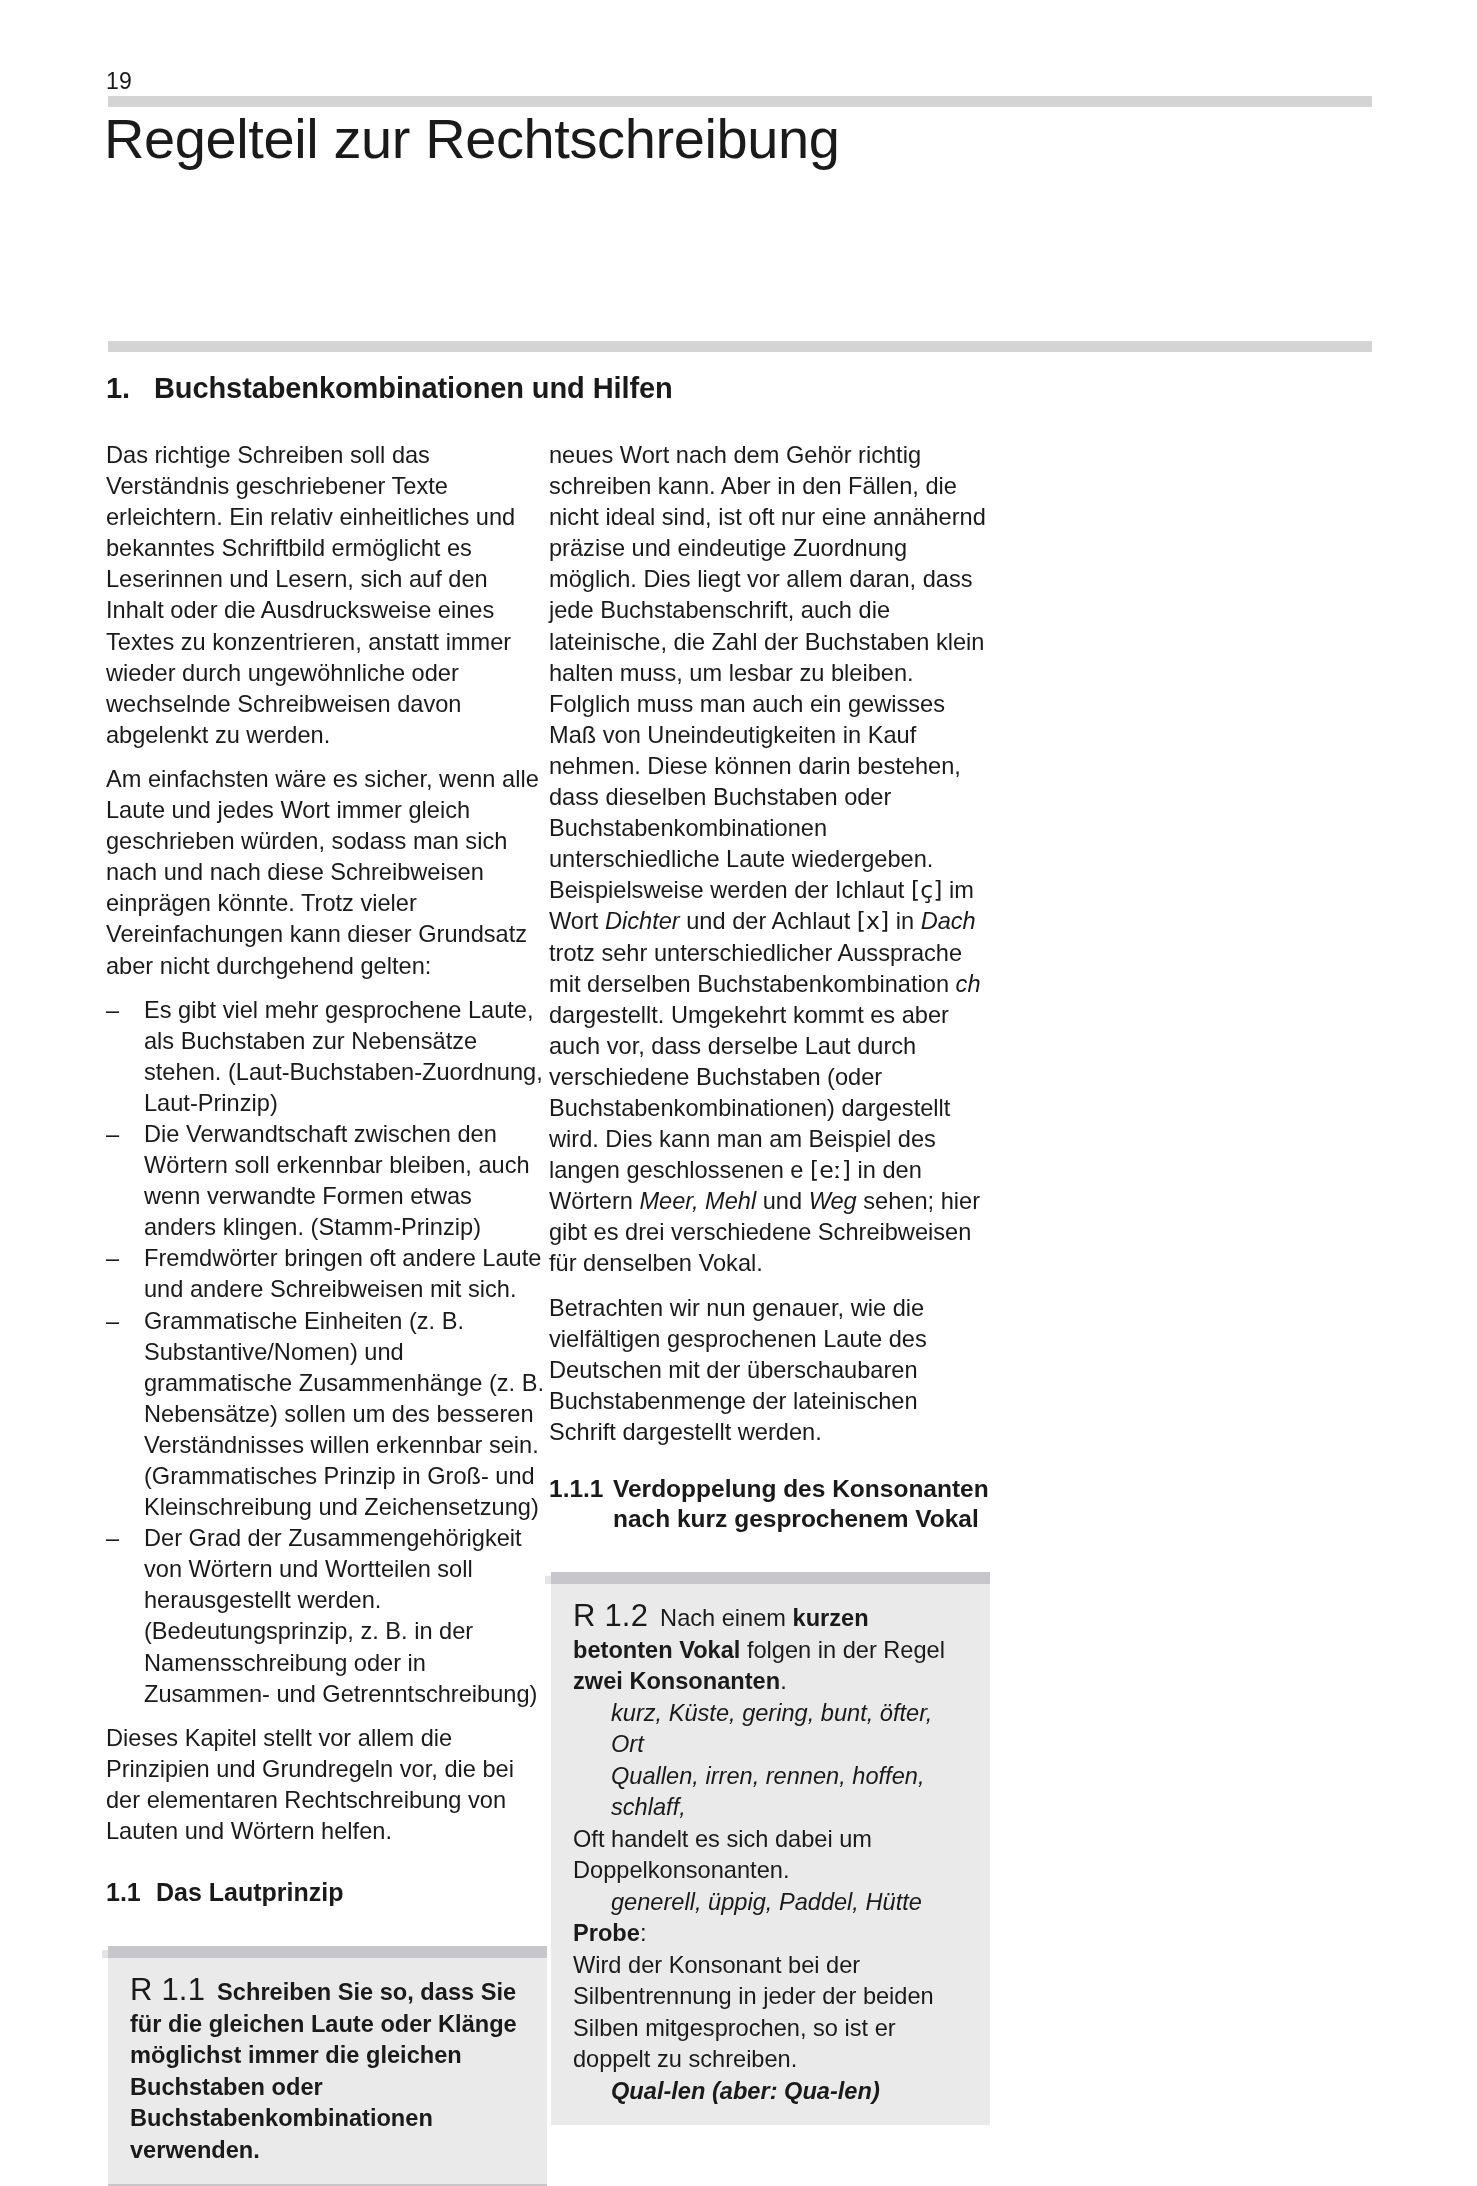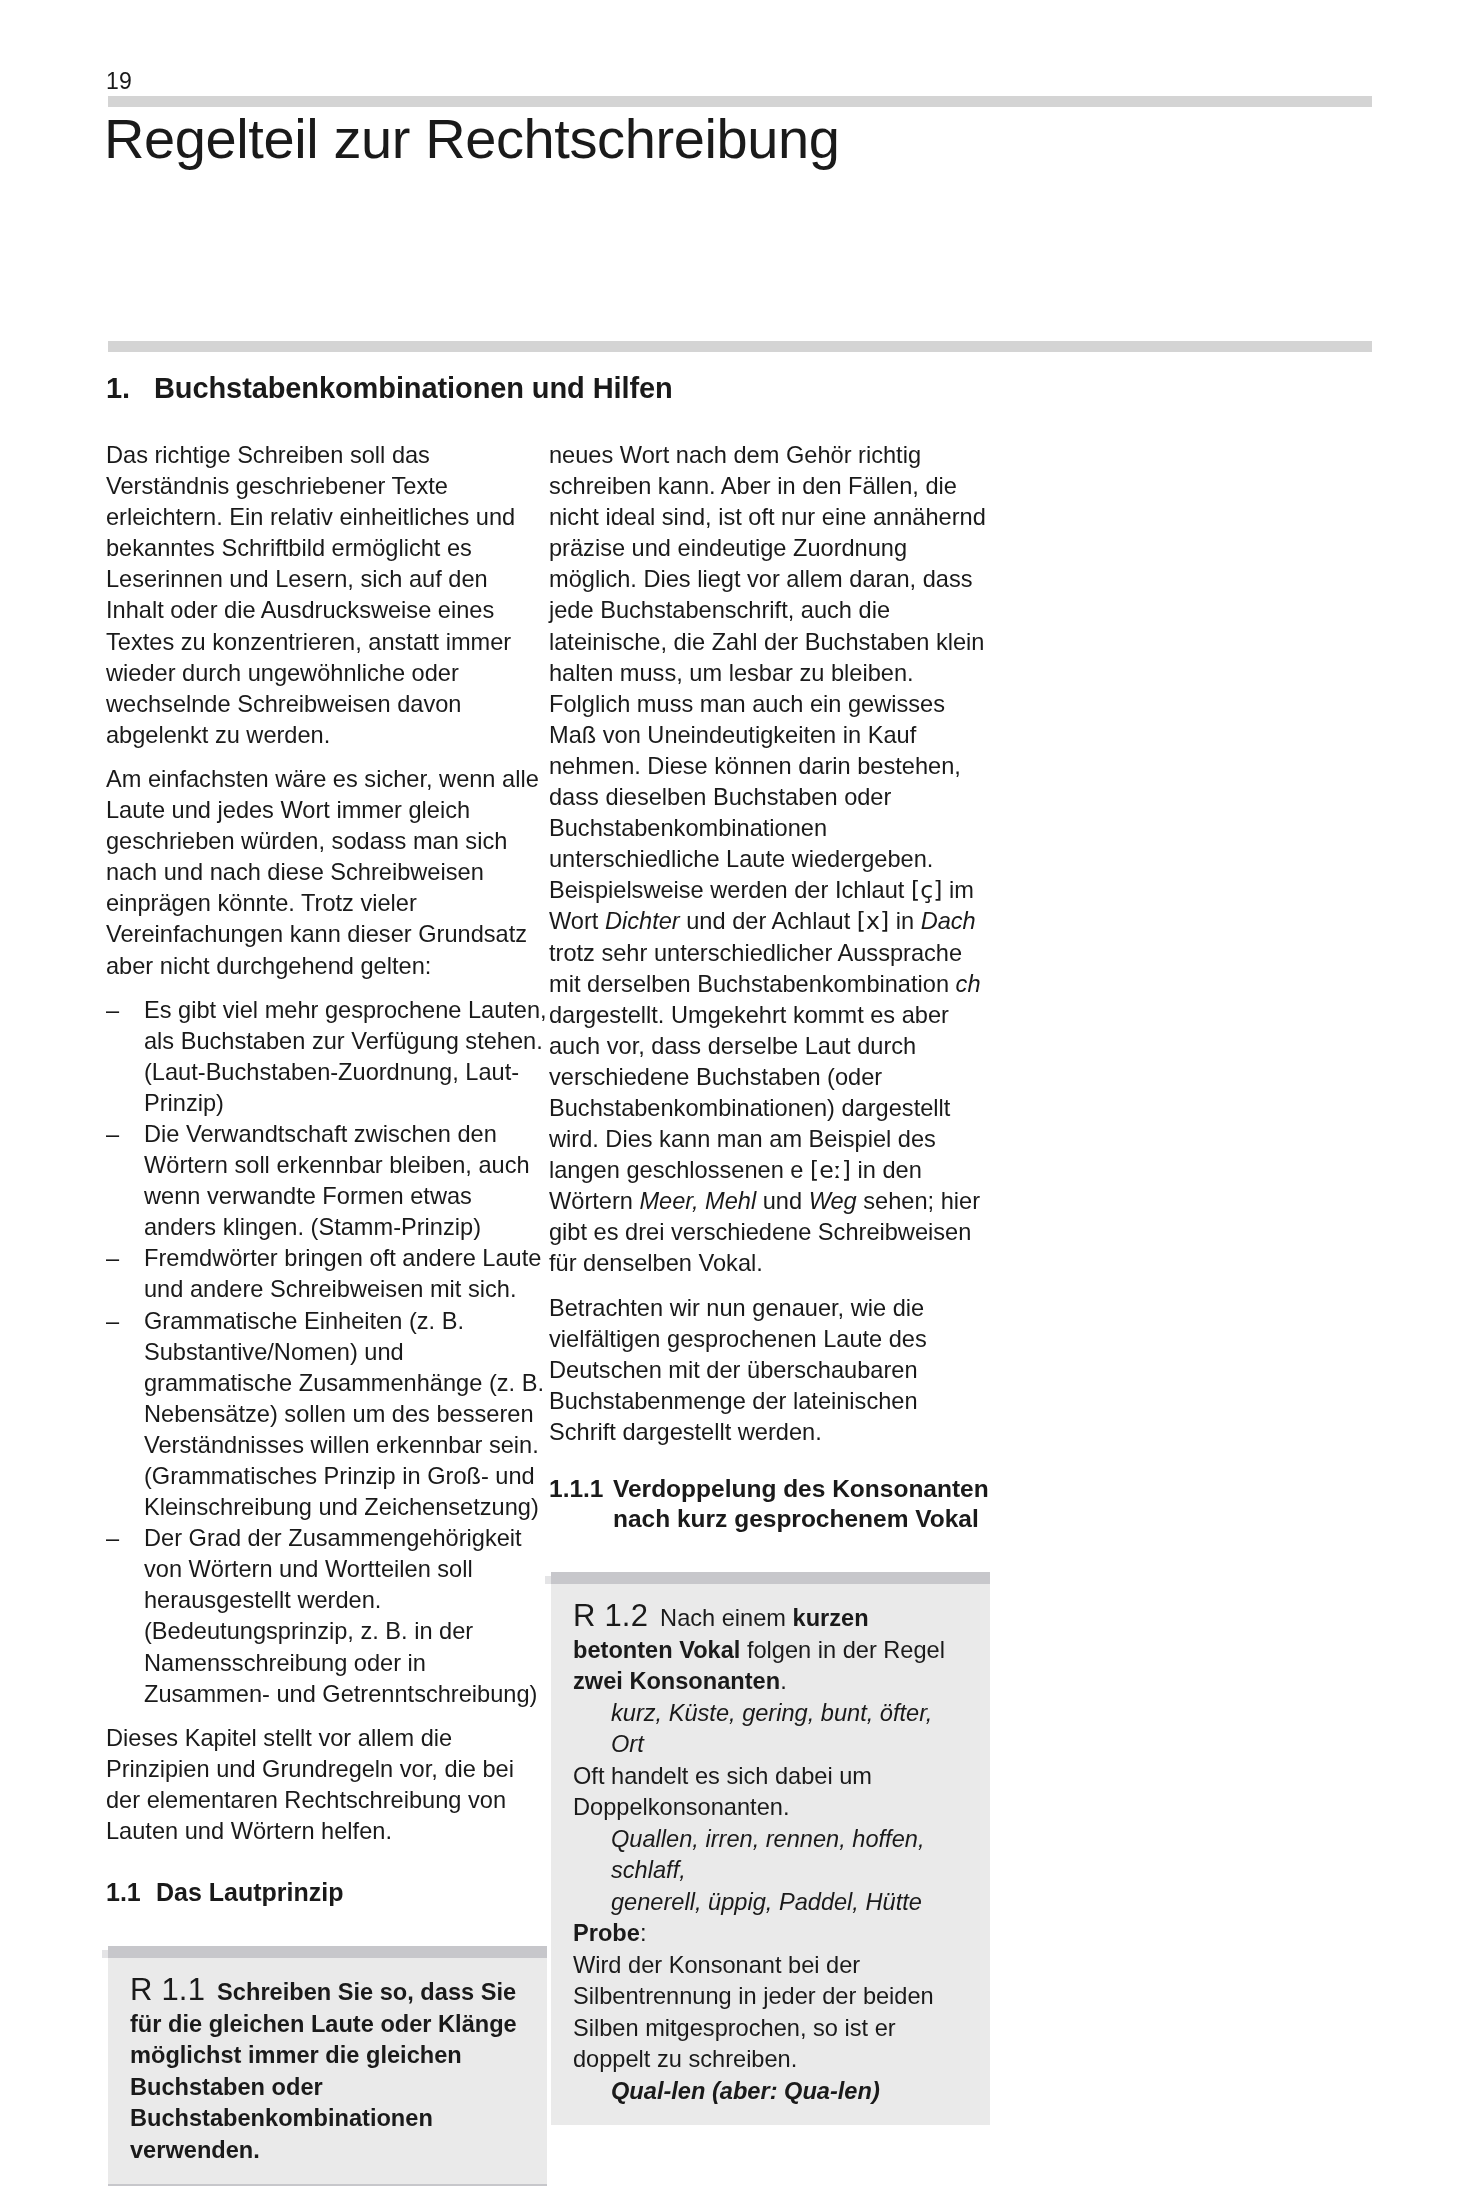--- a/index.html
+++ b/index.html
@@ -215,21 +215,21 @@
   <div class="section-heading">
     <span class="num">1.</span><span>Buchstabenkombinationen und Hilfen</span>
   </div>
 
   <div class="col col-left">
 
     <p class="body">Das richtige Schreiben soll das Verständnis geschriebener Texte erleichtern. Ein relativ einheitliches und bekanntes Schriftbild ermöglicht es Leserinnen und Lesern, sich auf den Inhalt oder die Ausdrucksweise eines Textes zu konzentrieren, anstatt immer wieder durch ungewöhnliche oder wechselnde Schreibweisen davon abgelenkt zu werden.</p>
     <p class="body">Am einfachsten wäre es sicher, wenn alle Laute und jedes Wort immer gleich geschrieben würden, sodass man sich nach und nach diese Schreibweisen einprägen könnte. Trotz vieler Vereinfachungen kann dieser Grundsatz aber nicht durchgehend gelten:</p>
 
     <ul class="dash-list">
-      <li><span class="dash">–</span><span>Es gibt viel mehr gesprochene Lauten, als Buchstaben zur Verfügung stehen. (Laut-Buchstaben-Zuordnung, Laut-Prinzip)</span></li>
+      <li><span class="dash">–</span><span>Es gibt viel mehr gesprochene Laute, als Buchstaben zur Nebensätze stehen. (Laut-Buchstaben-Zuordnung, Laut-Prinzip)</span></li>
       <li><span class="dash">–</span><span>Die Verwandtschaft zwischen den Wörtern soll erkennbar bleiben, auch wenn verwandte Formen etwas anders klingen. (Stamm-Prinzip)</span></li>
       <li><span class="dash">–</span><span>Fremdwörter bringen oft andere Laute und andere Schreibweisen mit sich.</span></li>
       <li><span class="dash">–</span><span>Grammatische Einheiten (z. B. Substantive/Nomen) und grammatische Zusammenhänge (z. B. Nebensätze) sollen um des besseren Verständnisses willen erkennbar sein. (Grammatisches Prinzip in Groß- und Kleinschreibung und Zeichensetzung)</span></li>
       <li><span class="dash">–</span><span>Der Grad der Zusammengehörigkeit von Wörtern und Wortteilen soll herausgestellt werden. (Bedeutungsprinzip, z. B. in der Namensschreibung oder in Zusammen- und Getrenntschreibung)</span></li>
     </ul>
 
     <p class="body">Dieses Kapitel stellt vor allem die Prinzipien und Grundregeln vor, die bei der elementaren Rechtschreibung von Lauten und Wörtern helfen.</p>
 
     <div class="h2">
       <span class="num">1.1</span><span>Das Lautprinzip</span>
@@ -258,23 +258,23 @@
 
 
     <div class="rule-box-wrap">
       <div class="rule-box">
         <div class="cap-top"></div>
 
         <div class="r-body"><span class="rule-id">R 1.2</span><span>Nach einem </span><b class="r-bold">kurzen betonten Vokal</b><span> folgen in der Regel </span><b class="r-bold">zwei Konsonanten</b><span>.</span></div>
 
         <div class="r-body ex">kurz, Küste, gering, bunt, öfter, Ort</div>
 
+        <div class="r-body ex">Quallen, irren, rennen, hoffen, schlaff,</div>
+
         <div class="r-body">Oft handelt es sich dabei um Doppelkonsonanten.</div>
-
-        <div class="r-body ex">Quallen, irren, rennen, hoffen, schlaff,</div>
         <div class="r-body ex">generell, üppig, Paddel, Hütte</div>
 
         <div class="r-body"><b class="r-bold">Probe</b><span>:</span></div>
 
         <div class="r-body">Wird der Konsonant bei der Silbentrennung in jeder der beiden Silben mitgesprochen, so ist er doppelt zu schreiben.</div>
 
         <div class="r-body ex-bolditalic">Qual-len (aber: Qua-len)</div>
 
       </div>
     </div>

